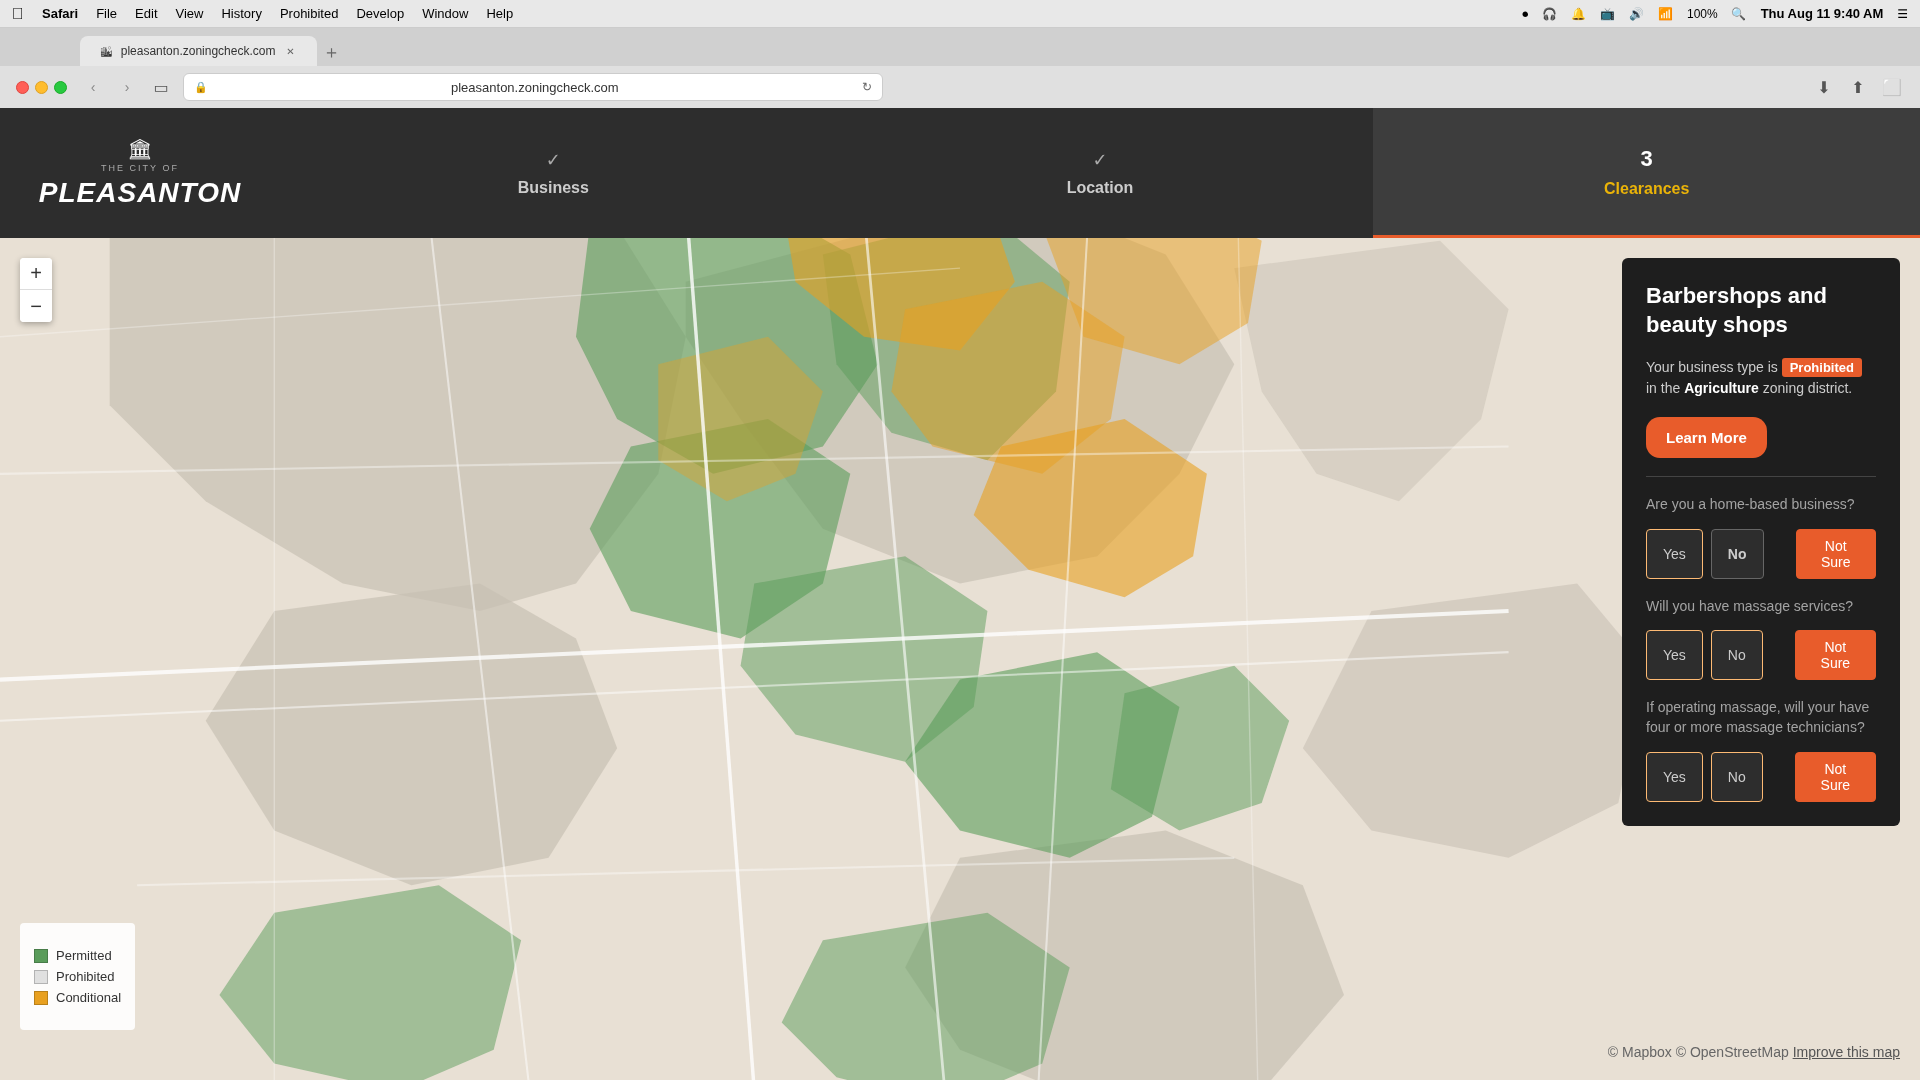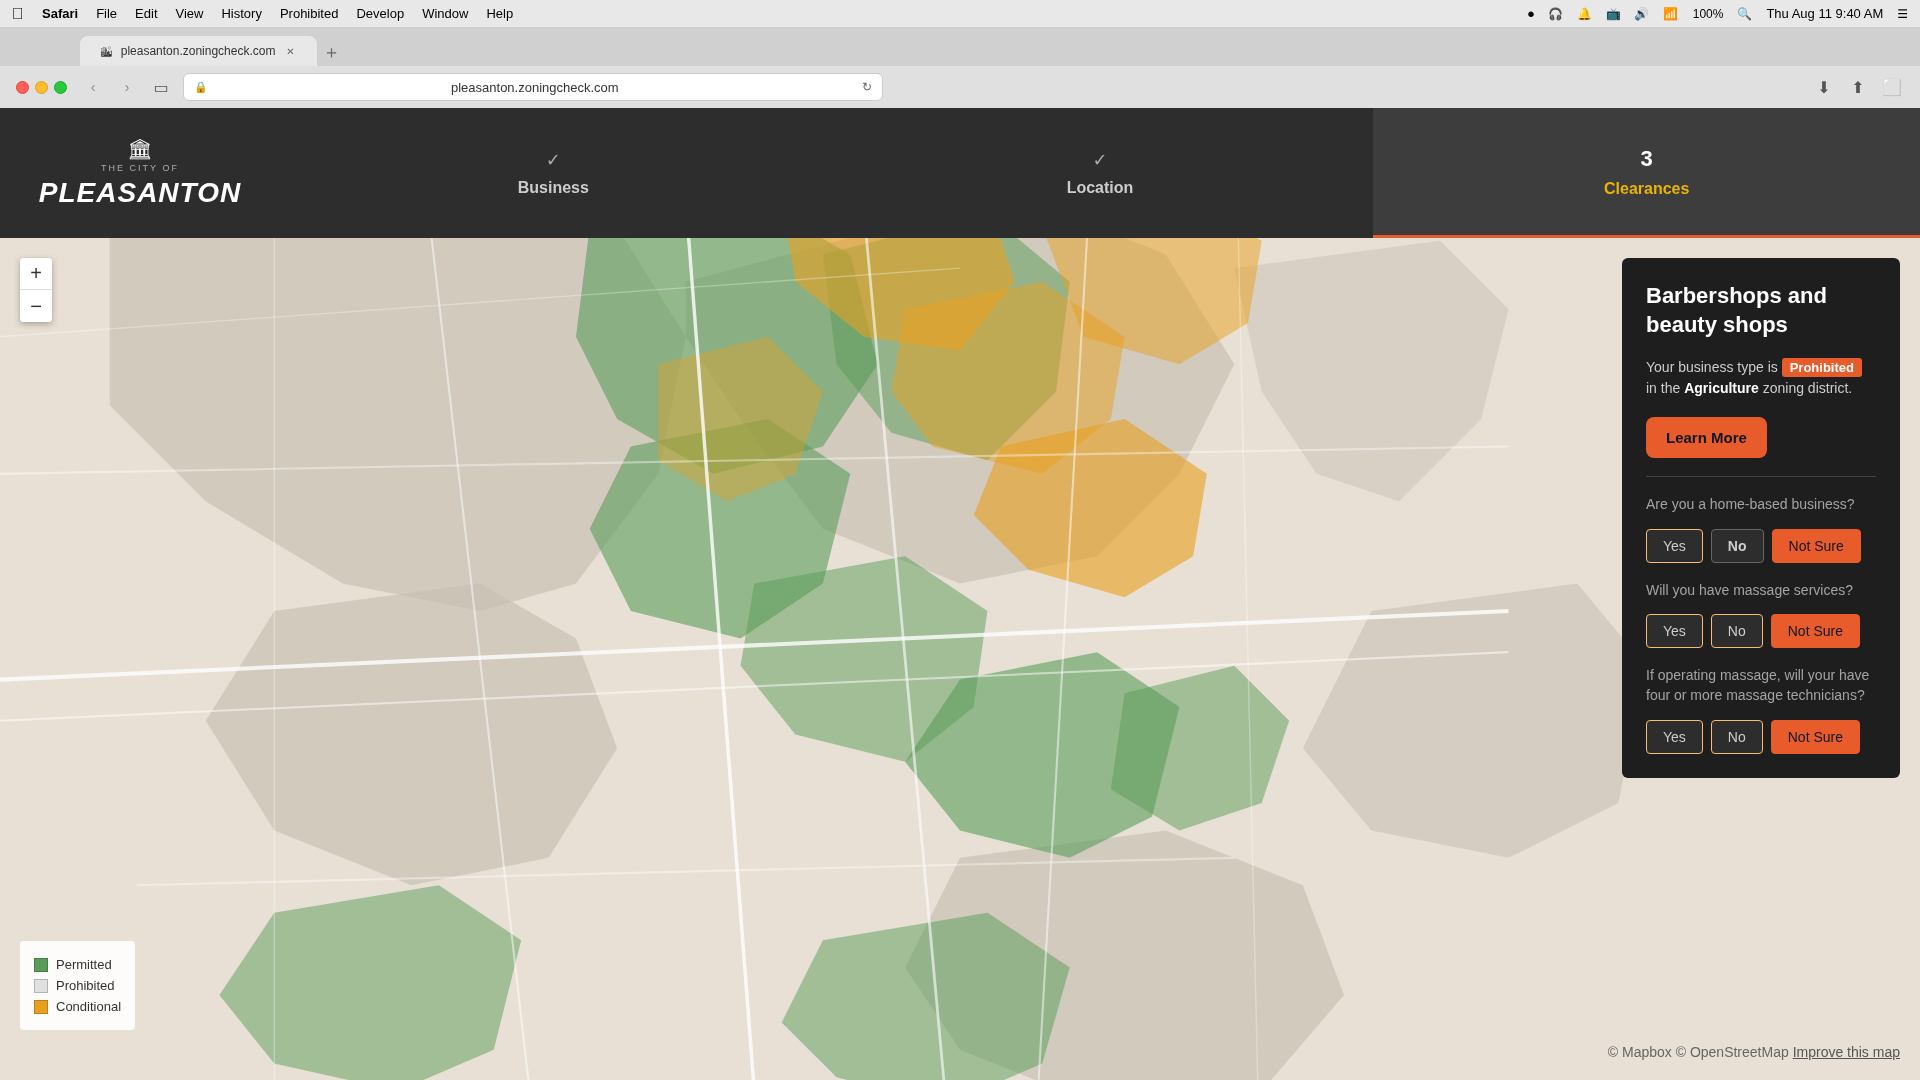--- a/index.html
+++ b/index.html
@@ -22,21 +22,21 @@
     }
     .mac-menubar .menu-item { cursor: default; font-weight: 400; }
     .mac-menubar .menu-item.bold { font-weight: 700; }
     .mac-menubar .right-items {
       margin-left: auto;
       display: flex;
       align-items: center;
       gap: 14px;
       font-size: 12px;
     }
-    .mac-menubar .time { font-weight: 400; font-size: 13px; }
+    .mac-menubar .time { font-weight: 700; font-size: 13px; }
 
     
     .browser-chrome {
       width: 100%;
       height: 80px;
       background: #e0e0e0;
       display: flex;
       flex-direction: column;
     }
     .browser-tabs {
@@ -323,21 +323,21 @@
       border-bottom: 1px solid #ddd;
     }
     .map-zoom-btn:last-child { border-bottom: none; }
 
     
     .map-legend {
       position: absolute;
       bottom: 50px;
       left: 20px;
       background: rgba(255,255,255,0.9);
-      padding: 16px 14px;
+      padding: 25px 14px;
       border-radius: 4px;
       display: flex;
       flex-direction: column;
       gap: 6px;
       justify-content: space-between;
     }
     .legend-item {
       display: flex;
       align-items: center;
       gap: 8px;
@@ -398,24 +398,24 @@
       font-size: 13px;
       display: inline;
     }
     .panel-status-line .bold-text {
       font-weight: 700;
       color: white;
     }
 
     .learn-more-btn {
       background: #e85c2b;
-      color: #0f172a;
+      color: #ffffff;
       border: none;
       padding: 12px 20px;
-      border-radius: 8px;
+      border-radius: 14px;
       font-size: 15px;
       font-weight: 600;
       cursor: pointer;
       align-self: flex-start;
     }
 
     .panel-divider {
       height: 1px;
       background: #444;
     }
@@ -444,21 +444,22 @@
     }
     .answer-btn.selected-no {
       background: #2d2d2d;
       border-color: #666;
       color: #ccc;
       font-weight: 700;
     }
     .answer-btn.orange {
       background: #e85c2b;
       border-color: #e85c2b;
-      color: #0f172a;
+      color: #ffffff;
+      margin-left: 24px;
     }
 
     .question-group {
       display: flex;
       flex-direction: column;
       gap: 8px;
     }
   </style>
 </head>
 <body>

